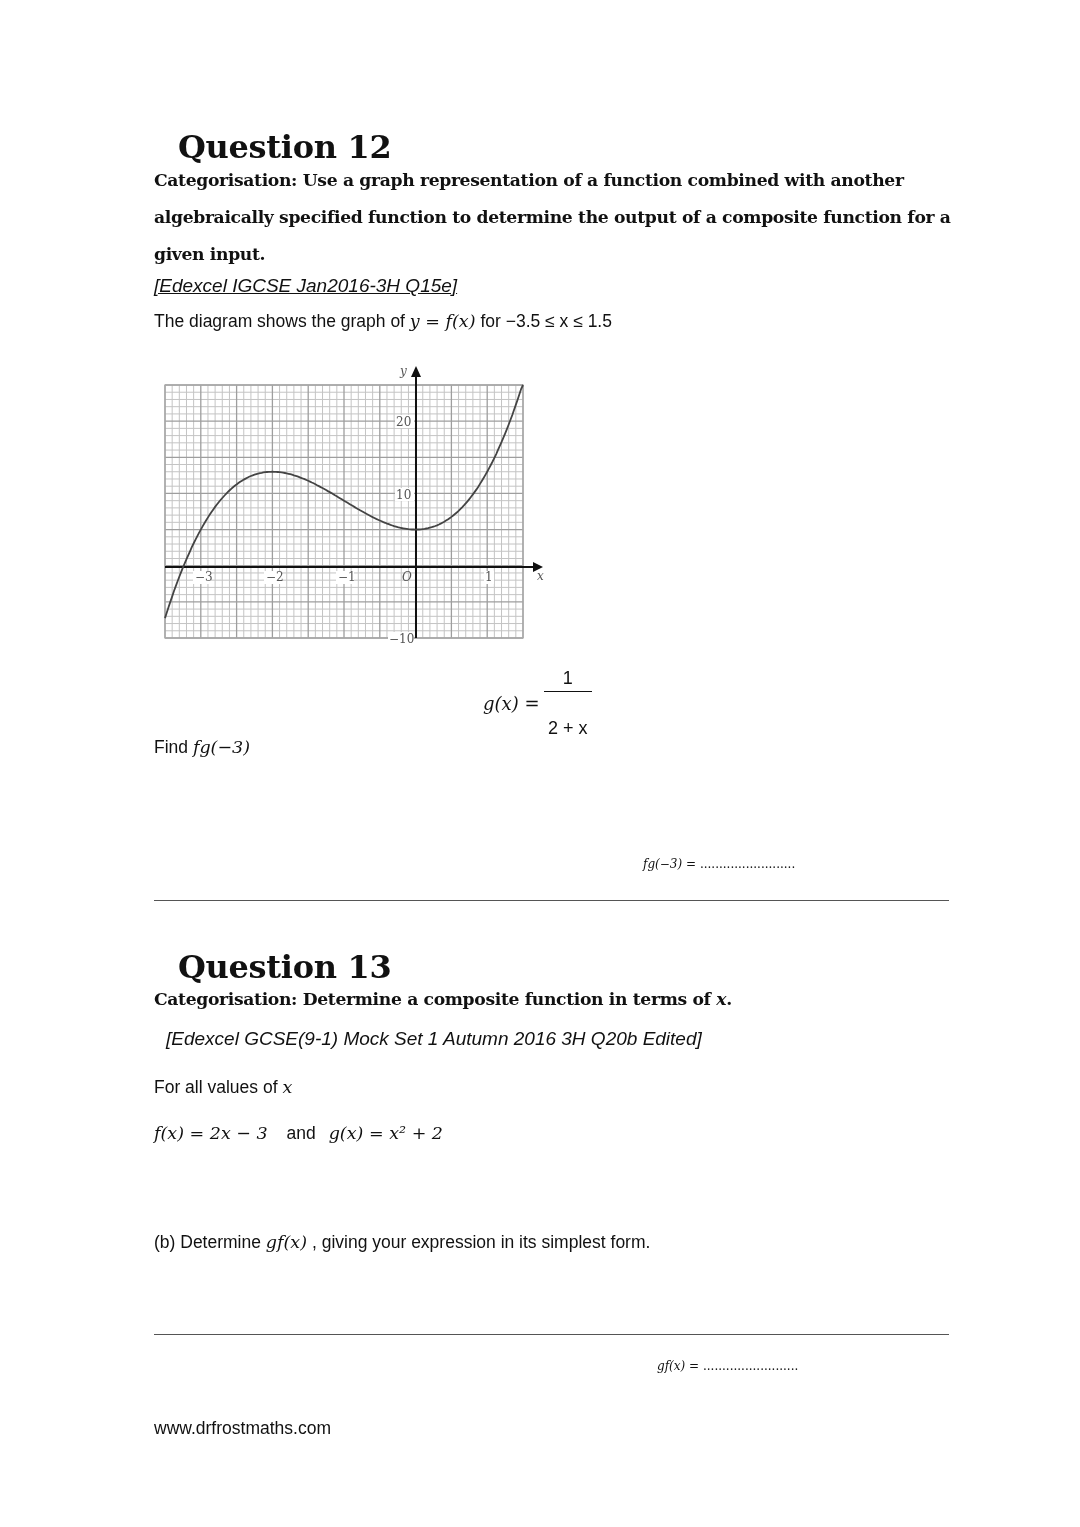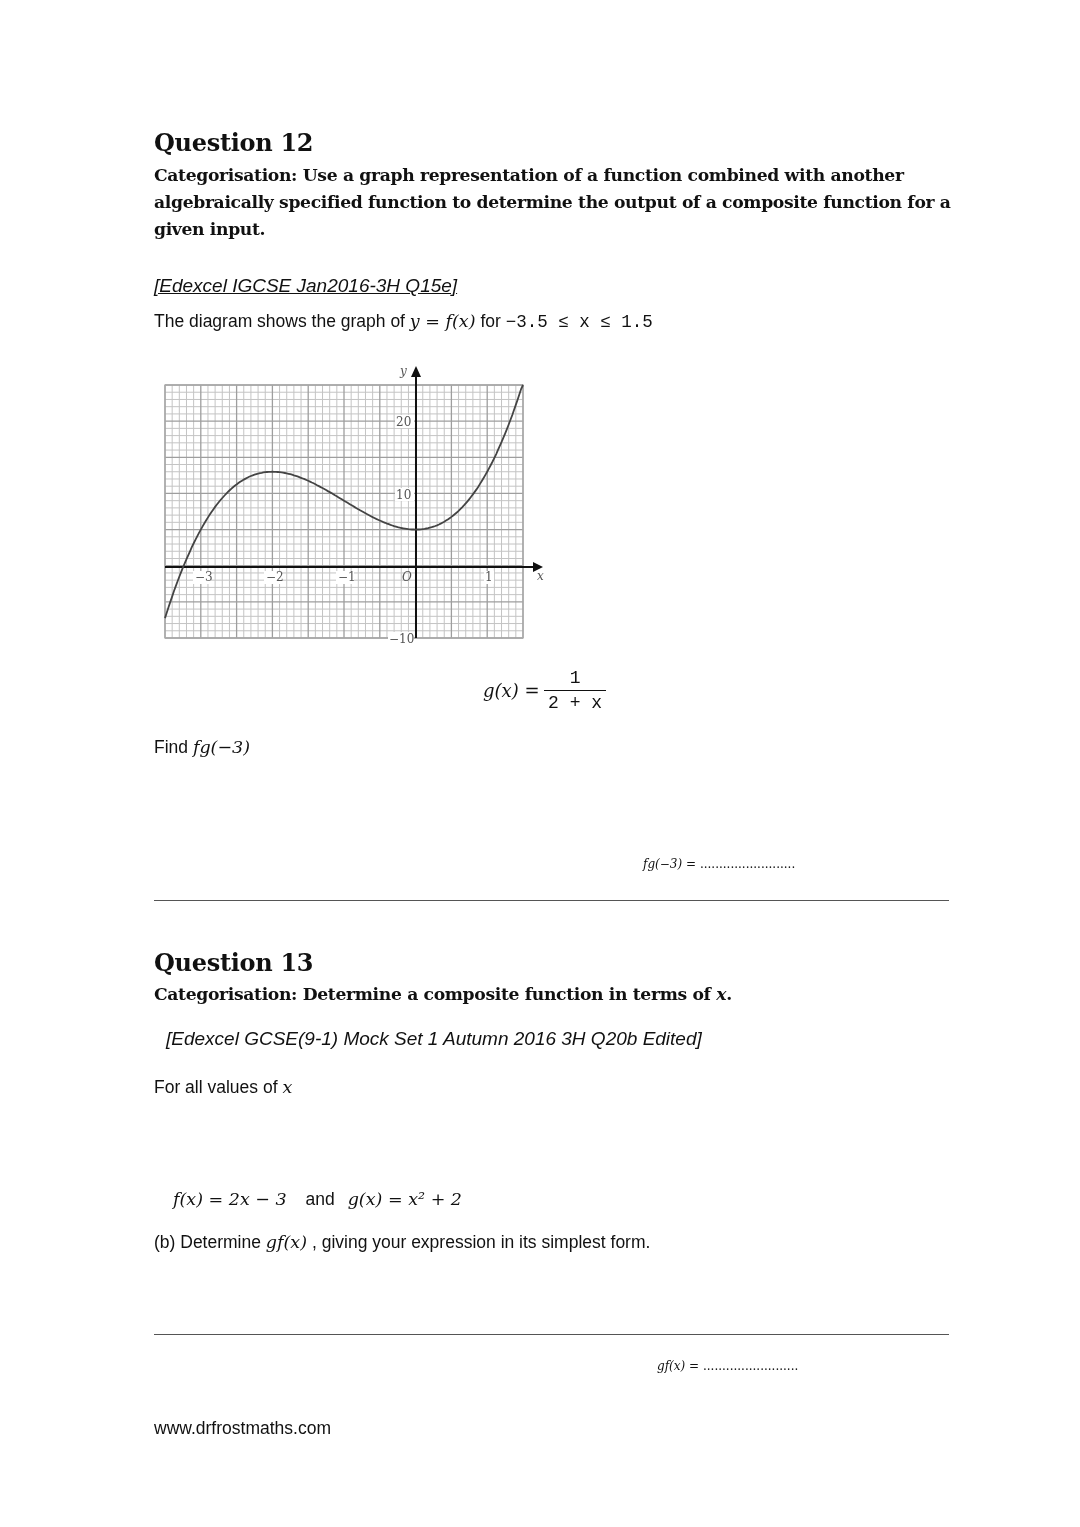--- a/index.html
+++ b/index.html
@@ -1,28 +1,28 @@
 <!DOCTYPE html>
 <html><head>
 <meta charset="utf-8">
 <style>
   html, body { margin: 0; padding: 0; background: #ffffff; }
   body { width: 1080px; height: 1527px; position: relative; overflow: hidden; color: #111; }
   .abs { position: absolute; }
-  .q-title { font-family: "DejaVu Serif", serif; font-weight: bold; font-size: 24px; letter-spacing: -0.3px; }
-  .q-cat { font-family: "DejaVu Serif", serif; font-weight: bold; font-size: 17.2px; line-height: 27px; width: 800px; letter-spacing: -0.35px; }
+  .q-title { font-family: "DejaVu Serif", serif; font-weight: bold; font-size: 32px; letter-spacing: -0.3px; margin-left: 24px; }
+  .q-cat { font-family: "DejaVu Serif", serif; font-weight: bold; font-size: 17.2px; line-height: 37px; width: 800px; letter-spacing: -0.35px; }
   .src { font-family: "Liberation Sans", sans-serif; font-style: italic; font-size: 19px; }
   .txt { font-family: "Liberation Sans", sans-serif; font-size: 17.5px; }
   .math { font-family: "DejaVu Serif", serif; font-style: italic; }
-  .mathn { font-family: Liberation Mono, monospace; }
+  .mathn { font-family: Liberation Sans, sans-serif; }
   .rule { position: absolute; left: 154px; width: 795px; height: 0; border-top: 1.5px solid #555; }
   .answer { font-family: "DejaVu Serif", serif; font-size: 12px; }
   .frac { display: inline-block; vertical-align: middle; text-align: center; }
   .frac .num { display: block; padding: 0 4px 2px; border-bottom: 1.5px solid #111; }
-  .frac .den { display: block; padding: 2px 4px 0; }
+  .frac .den { display: block; padding: 2px 4px 0; margin-top: 24px; }
 </style>
 </head>
 <body>
 
 <div class="abs q-title" style="left:154px; top:128px;">Question 12</div>
 <div class="abs q-cat" style="left:154px; top:162px;">Categorisation: Use a graph representation of a function combined with another algebraically specified function to determine the output of a composite function for a given input.</div>
 <div class="abs src" style="left:154px; top:275px;text-decoration:underline;">[Edexcel IGCSE Jan2016-3H Q15e]</div>
 
 <div class="abs txt" style="left:154px; top:311px;">
   <span>The diagram shows the graph of </span><span class="math">y = f(x)</span><span> for </span><span class="mathn">−3.5 ≤ x ≤ 1.5</span>
@@ -169,21 +169,21 @@
 <div class="abs q-title" style="left:154px; top:948px;">Question 13</div>
 <div class="abs q-cat" style="left:154px; top:981px;">
   <span>Categorisation: Determine a composite function in terms of </span><span style="font-style:italic;">x</span><span>.</span>
 </div>
 <div class="abs src" style="left:166px; top:1028px;">[Edexcel GCSE(9-1) Mock Set 1 Autumn 2016 3H Q20b Edited]</div>
 
 <div class="abs txt" style="left:154px; top:1077px;text-align:right;">
   <span>For all values of </span><span class="math">x</span>
 </div>
 
-<div class="abs txt" style="left:154px; top:1189px;margin-left:19px;">
+<div class="abs txt" style="left:154px; top:1123px;">
   <span class="math">f(x) = 2x − 3</span>
   <span style="margin:0 8px 0 14px;">and</span>
   <span class="math">g(x) = x² + 2</span>
 </div>
 
 <div class="abs txt" style="left:154px; top:1232px;">
   <span>(b) Determine </span><span class="math">gf(x)</span><span> , giving your expression in its simplest form.</span>
 </div>
 
 <div class="abs answer" style="left:657px; top:1359px;">

